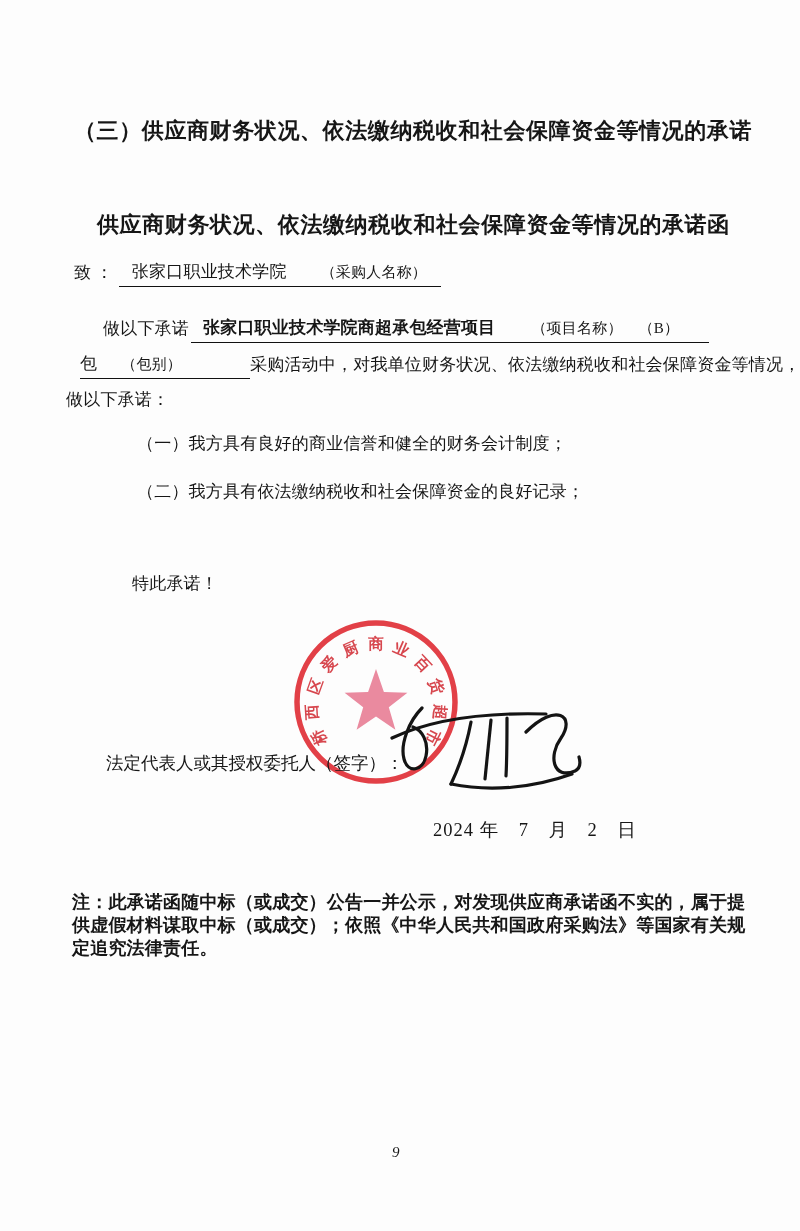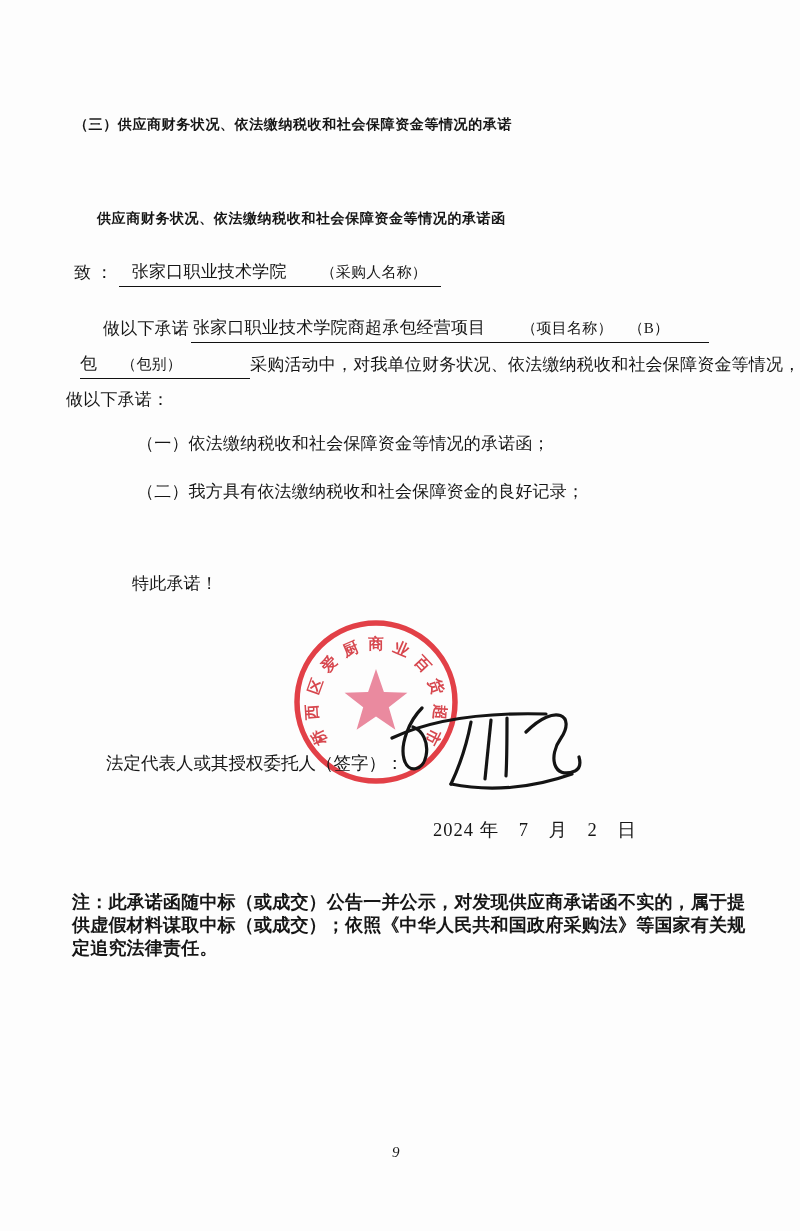--- a/index.html
+++ b/index.html
@@ -6,21 +6,21 @@
   .page{
     position:relative;width:800px;height:1231px;margin:0 auto;
     background:#fdfdfd;overflow:hidden;
     font-family:"Liberation Serif","DejaVu Serif",serif;color:#161616;
   }
   .abs{position:absolute;white-space:nowrap;}
   .hei{font-family:"Liberation Sans","DejaVu Sans",sans-serif;font-weight:700;}
   .body-txt{font-size:17px;line-height:28px;letter-spacing:0.2px;}
   .hint{font-size:15px;}
   .fill{display:inline-block;border-bottom:1.5px solid #111;vertical-align:bottom;line-height:28px;}
-  .title{font-size:14px;letter-spacing:0.6px;}
+  .title{font-size:22px;letter-spacing:0.6px;}
   .note-line{font-size:18px;line-height:23px;letter-spacing:0.2px;}
   .seal-svg{position:absolute;left:291px;top:616px;width:170px;height:170px;z-index:1;opacity:0.92;}
   .seal-char{font-size:15.5px;font-family:"Liberation Sans","DejaVu Sans",sans-serif;font-weight:600;}
   .sig-svg{position:absolute;left:378px;top:686px;width:205px;height:115px;z-index:3;}
   .txt-layer{z-index:2;}
   .pagenum{font-size:15px;font-style:italic;}
 </style>
 </head>
 <body>
 
@@ -46,30 +46,30 @@
 
   <div class="abs txt-layer hei title" style="left:74px;top:116px;">（三）供应商财务状况、依法缴纳税收和社会保障资金等情况的承诺</div>
 
   <div class="abs txt-layer hei title" style="left:97px;top:210px;">供应商财务状况、依法缴纳税收和社会保障资金等情况的承诺函</div>
 
   <div class="abs txt-layer body-txt" style="left:74px;top:258px;">
     <span>致 ：</span><span class="fill" style="width:322px;margin-left:6px;"><span style="margin-left:13px;">张家口职业技术学院</span><span class="hint" style="margin-left:34px;">（采购人名称）</span></span>
   </div>
 
   <div class="abs txt-layer body-txt" style="left:103px;top:314px;">
-    <span>做以下承诺</span><span class="fill" style="width:518px;margin-left:2px;"><span style="margin-left:2px;">张家口职业技术学院商超承包经营项目</span><span class="hint" style="margin-left:36px;text-align:right;">（项目名称）</span><span class="hint" style="margin-left:16px;">（B）</span></span>
+    <span>做以下承诺</span><span class="fill" style="width:518px;margin-left:2px;"><span style="margin-left:12px;font-weight:bold;">张家口职业技术学院商超承包经营项目</span><span class="hint" style="margin-left:36px;text-align:right;">（项目名称）</span><span class="hint" style="margin-left:16px;">（B）</span></span>
   </div>
 
   <div class="abs txt-layer body-txt" style="left:80px;top:350px;">
     <span class="fill" style="width:170px;"><span>包</span><span class="hint" style="margin-left:24px;">（包别）</span></span><span>采购活动中，对我单位财务状况、依法缴纳税收和社会保障资金等情况，</span>
   </div>
 
   <div class="abs txt-layer body-txt" style="left:66px;top:386px;">做以下承诺：</div>
 
-  <div class="abs txt-layer body-txt" style="left:137px;top:430px;">（一）依法缴纳税收和社会保障资金等情况的承诺函；</div>
+  <div class="abs txt-layer body-txt" style="left:137px;top:430px;">（一）我方具有良好的商业信誉和健全的财务会计制度；</div>
 
   <div class="abs txt-layer body-txt" style="left:137px;top:478px;">（二）我方具有依法缴纳税收和社会保障资金的良好记录；</div>
 
   <div class="abs txt-layer body-txt" style="left:132px;top:570px;">特此承诺！</div>
 
 
   <div class="abs txt-layer" style="left:106px;top:749px;font-size:17.5px;line-height:28px;">法定代表人或其授权委托人（签字）：</div>
 
   <svg class="sig-svg" viewBox="0 0 205 115" fill="none" stroke="#141414" stroke-width="3.2" stroke-linecap="round">
     <path d="M44,22 C31,35 22,58 26,73 C30,88 45,85 48,70 C51,56 44,44 35,41"></path>

